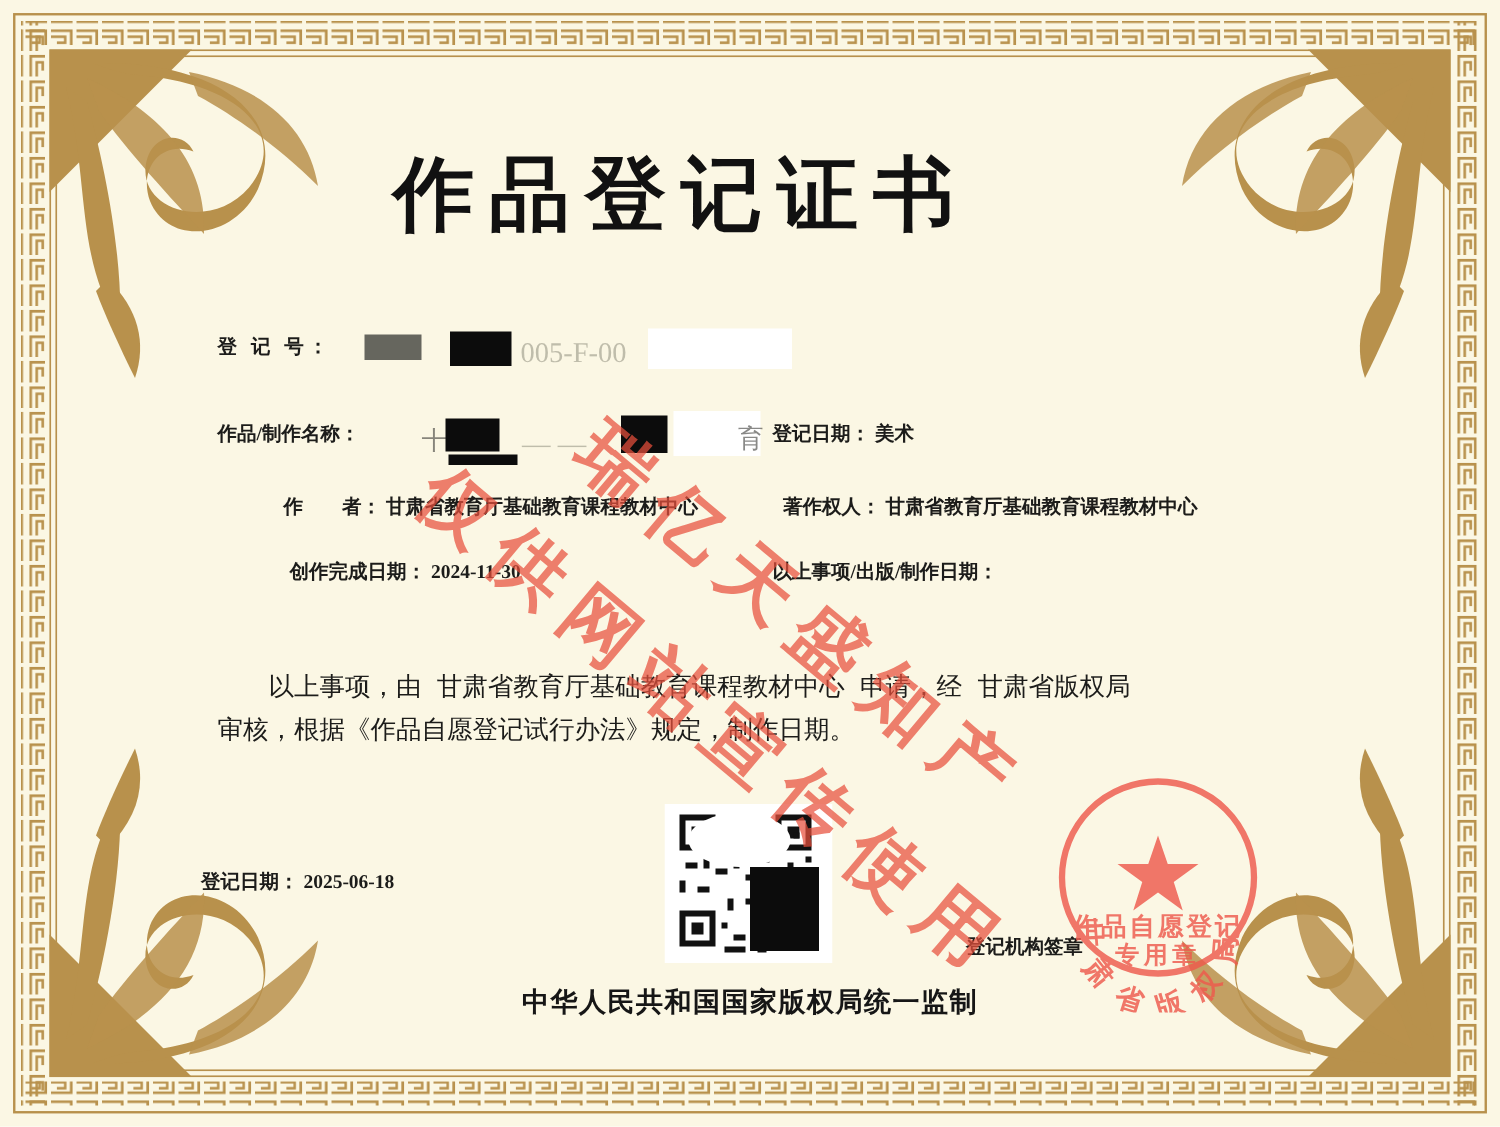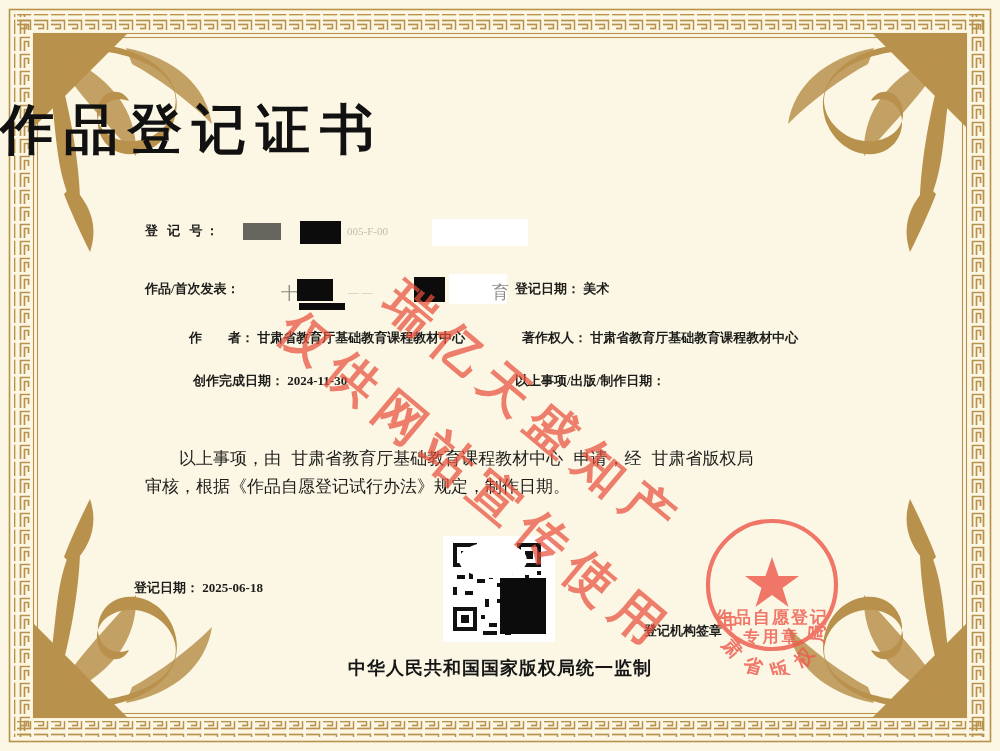--- a/index.html
+++ b/index.html
@@ -6,21 +6,21 @@
   body{width:1000px;height:751px;overflow:hidden;}
   .certificate{
     position:relative;width:1000px;height:751px;
     background:#fbf7e4;
     font-family:"Liberation Serif","DejaVu Serif",serif;
     color:#1c1c1a;
   }
   .abs{position:absolute;}
   svg{display:block;}
   .title{
-    left:0;top:94px;width:908px;
+    left:0;top:94px;width:908px;text-align:center;
     font-size:54px;font-weight:bold;letter-spacing:10px;color:#111;
     font-family:"Liberation Serif","DejaVu Serif",serif;
   }
   .row{white-space:nowrap;font-size:13px;}
   .lbl{font-weight:bold;}
   .val{font-weight:bold;}
   .reg-row{left:145px;top:222px;letter-spacing:3px;}
   .name-row{left:145px;top:280px;}
   .cat-row{left:515px;top:280px;}
   .author-row{left:145px;top:329px;margin-left:44px;}
@@ -34,21 +34,21 @@
   .sealcap-row{left:644px;top:594px;z-index:4;margin-top:28px;}
   .footer{
     left:0;top:656px;width:1000px;text-align:center;
     font-size:18px;font-weight:bold;letter-spacing:1px;color:#161616;
   }
   
   .box{position:absolute;}
   .box-gray{background:#66665e;}
   .box-black{background:#0c0c0c;}
   .box-white{background:#ffffff;}
-  .remnant{position:absolute;color:rgba(75,75,62,0.34);font-size:11px;white-space:nowrap;}
+  .remnant{position:absolute;color:rgba(75,75,62,0.34);font-size:19px;white-space:nowrap;}
   .remnant-dark{color:rgba(40,40,36,0.55);}
   
   .watermark{
     left:505px;top:447px;z-index:6;
     transform:translate(-50%,-50%) rotate(40deg);
     text-align:center;line-height:1.8;
     font-family:"Liberation Sans","DejaVu Sans",sans-serif;
     font-weight:bold;font-size:50px;letter-spacing:12px;
     color:rgba(231,79,60,0.72);white-space:nowrap;pointer-events:none;
   }
@@ -102,21 +102,21 @@
 
   <div class="abs row reg-row content">
     <span class="lbl">登 记 号：</span>
   </div>
   <span class="remnant" style="left:347px;top:225px;">005-F-00</span>
   <div class="box box-white" style="left:432px;top:219px;width:96px;height:27px;"></div>
   <div class="box box-gray" style="left:243px;top:223px;width:38px;height:17px;"></div>
   <div class="box box-black" style="left:300px;top:221px;width:41px;height:23px;"></div>
 
   <div class="abs row name-row content">
-    <span class="lbl">作品/首次发表：</span>
+    <span class="lbl">作品/制作名称：</span>
   </div>
   <span class="remnant remnant-dark" style="left:281px;top:282px;font-size:17px;">十</span>
   <span class="remnant" style="left:348px;top:286px;">— ―</span>
   <div class="box box-white" style="left:449px;top:274px;width:58px;height:30px;"></div>
   <span class="remnant remnant-dark" style="left:492px;top:281px;font-size:17px;">育</span>
   <div class="box box-black" style="left:297px;top:279px;width:36px;height:22px;"></div>
   <div class="box box-black" style="left:414px;top:277px;width:31px;height:25px;"></div>
   <div class="box box-black" style="left:299px;top:303px;width:46px;height:7px;"></div>
 
   <div class="abs row cat-row content">

